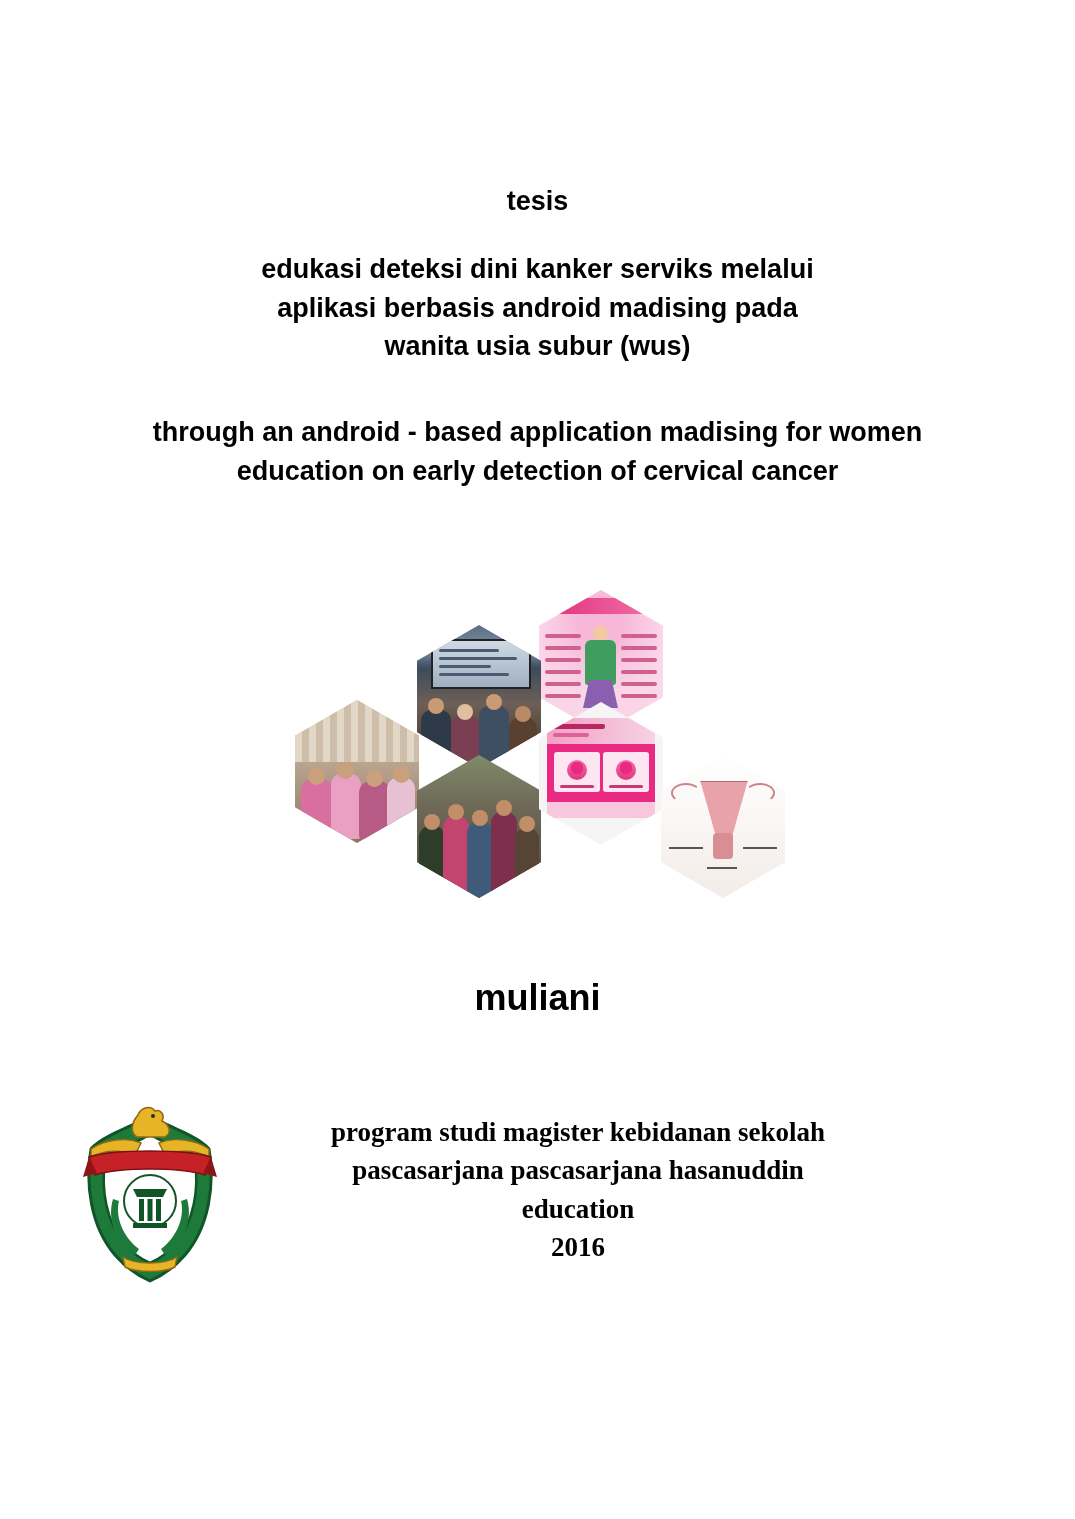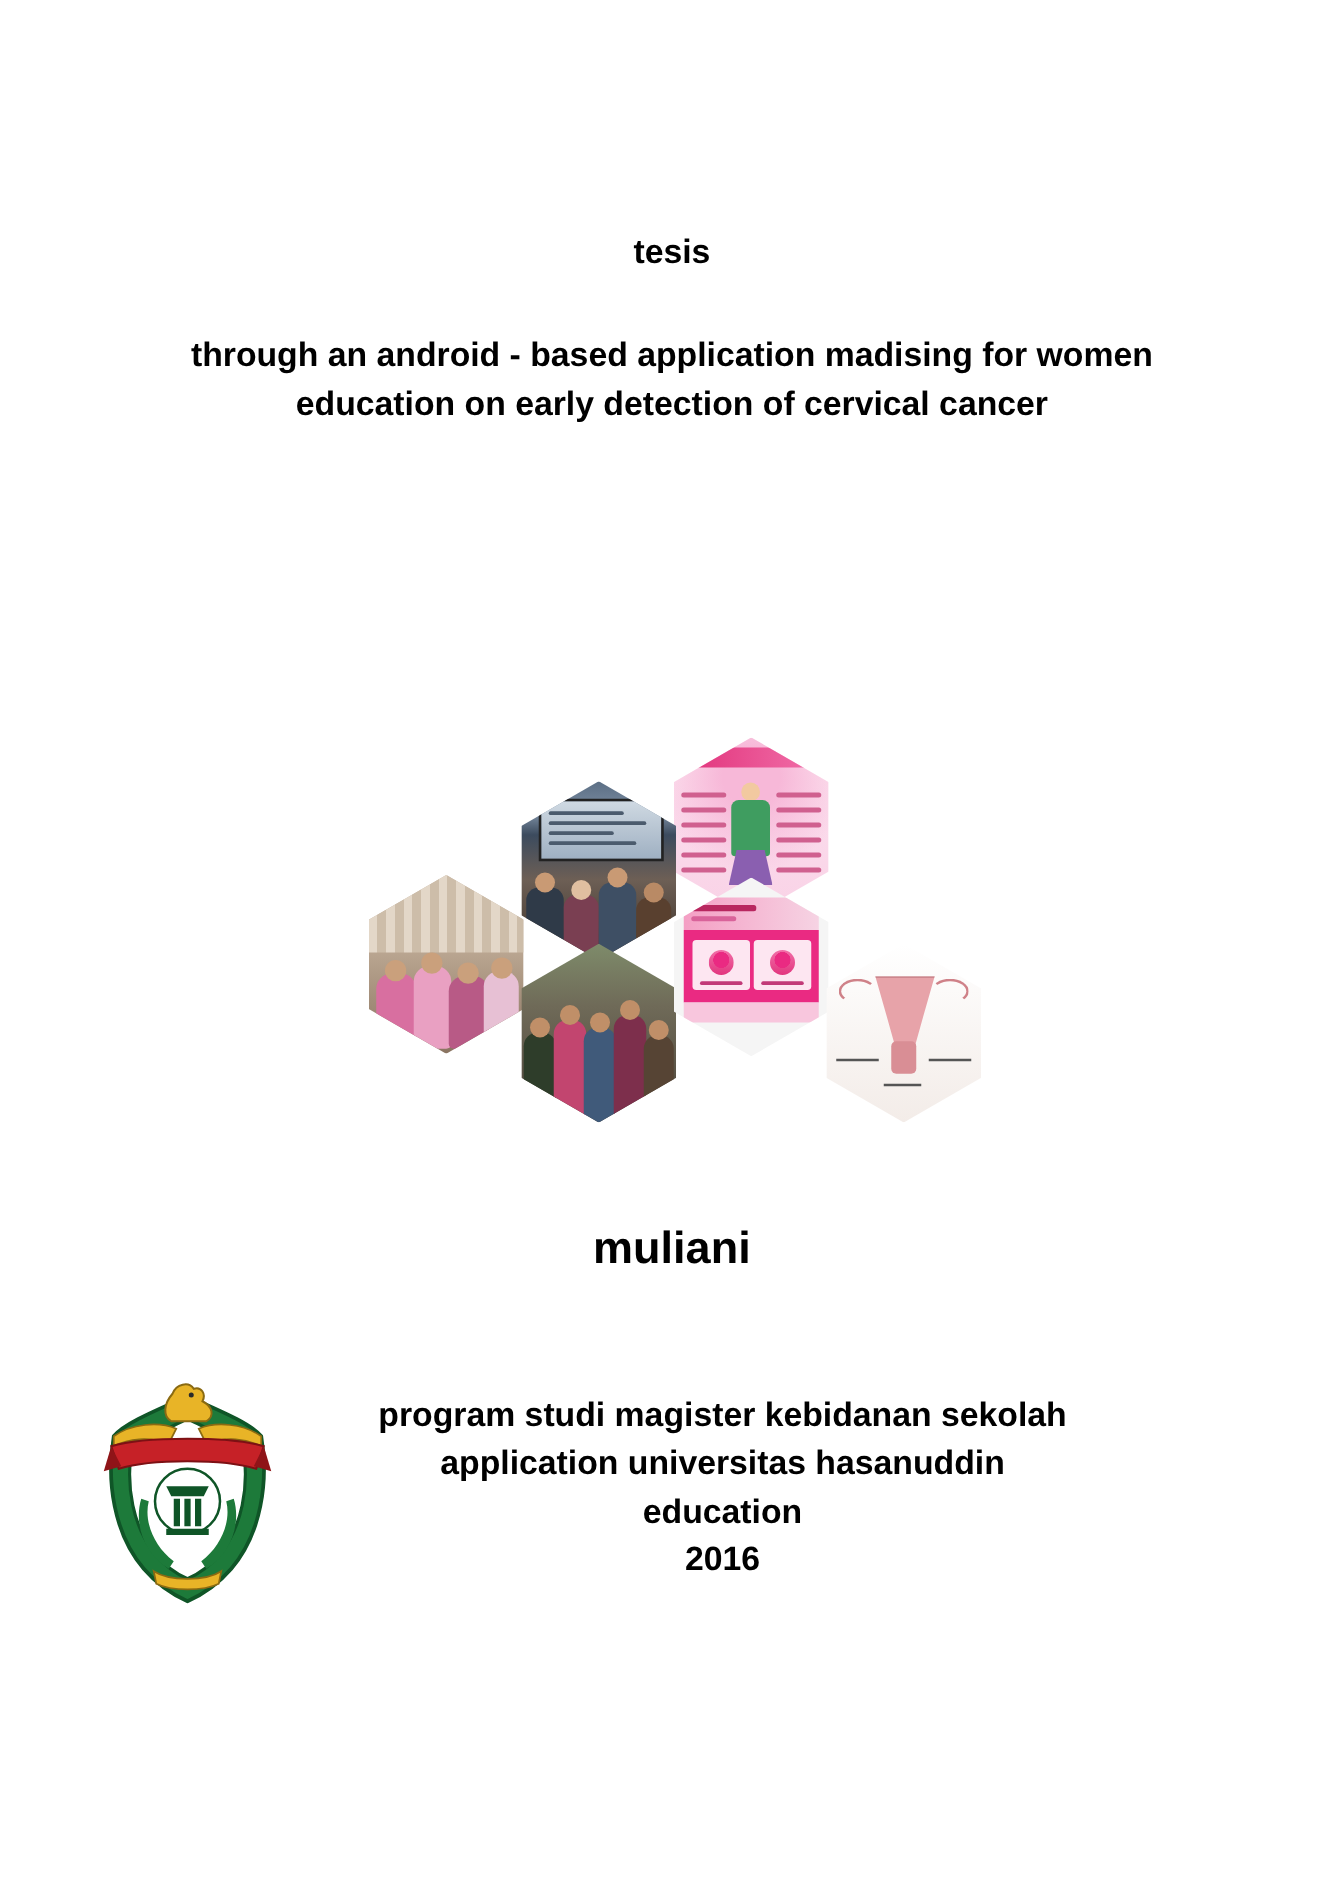--- a/index.html
+++ b/index.html
@@ -286,30 +286,35 @@
   .institution {
     position: absolute;
     left: 228px;
     top: 8px;
     width: 700px;
     text-align: center;
     font-size: 27px;
     font-weight: bold;
     line-height: 1.42;
   }
-  .inst-line { white-space: nowrap; }
+  .inst-line { white-space: nowrap; font-family: Liberation Serif, serif; }
 </style>
 </head>
 <body>
 
 <div class="page">
 
   <div class="title-block">
     <div class="doc-type">tesis</div>
 
+    <div class="title-id">
+      <div>edukasi deteksi dini kanker serviks melalui</div>
+      <div>aplikasi berbasis android madising pada</div>
+      <div>wanita usia subur (wus)</div>
+    </div>
 
     <div class="title-en">
       <div>through an android - based application madising for women</div>
       <div>education on early detection of cervical cancer</div>
     </div>
   </div>
 
   <div class="collage">
 
     <div class="hex hex-1">
@@ -447,20 +452,20 @@
 
         <path d="M44 96 C40 112 48 132 64 144 L60 150 C40 138 32 114 38 94 Z" fill="#1d7a3a"></path>
         <path d="M106 96 C110 112 102 132 86 144 L90 150 C110 138 118 114 112 94 Z" fill="#1d7a3a"></path>
 
         <path d="M48 152 C60 160 90 160 102 152 L100 162 C88 168 62 168 50 162 Z" fill="#e8b427" stroke="#8a6a12" stroke-width="1.4"></path>
       </svg>
     </div>
 
     <div class="institution">
       <div class="inst-line">program studi magister kebidanan sekolah</div>
-      <div class="inst-line">application universitas hasanuddin</div>
+      <div class="inst-line">pascasarjana pascasarjana hasanuddin</div>
       <div class="inst-line">education</div>
       <div class="inst-line">2016</div>
     </div>
 
   </div>
 
 </div>
 
 </body></html>

